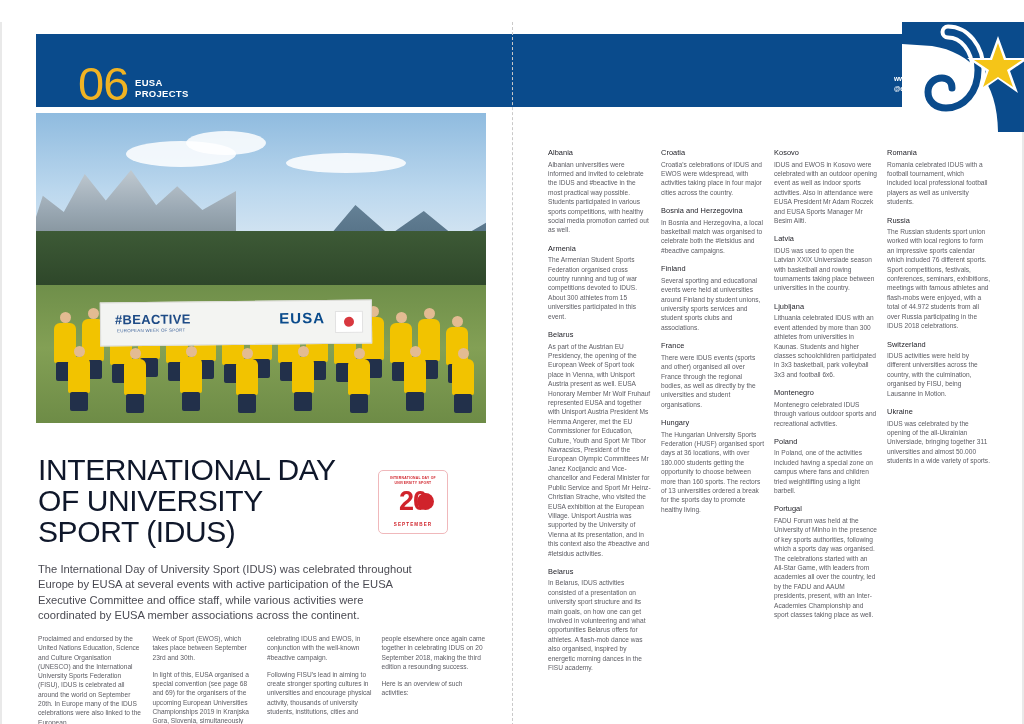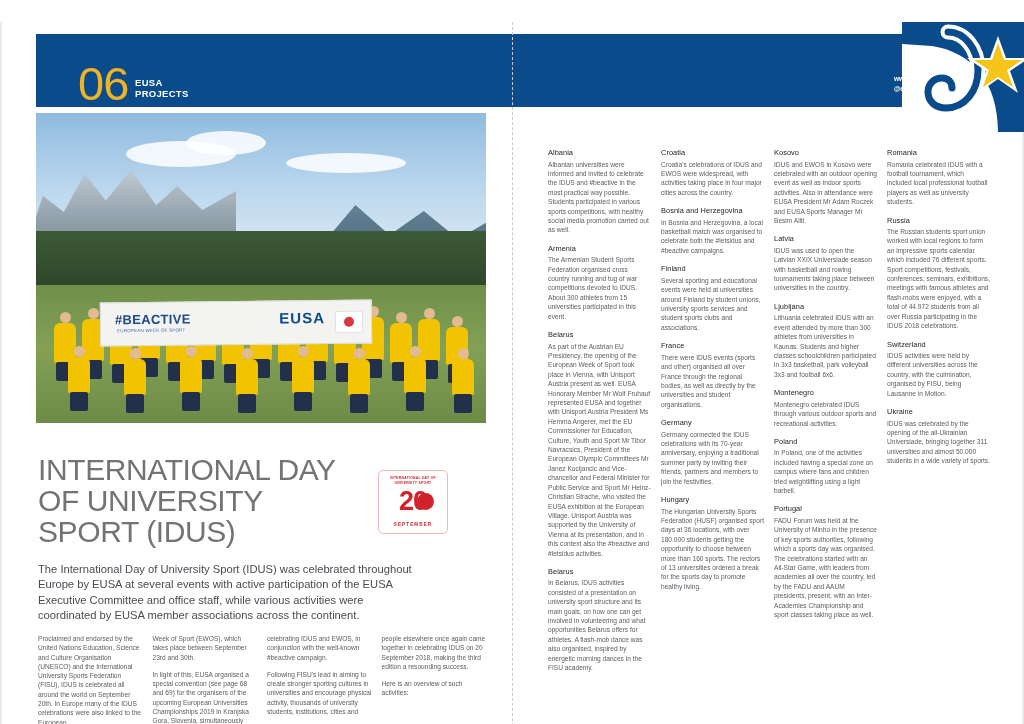--- a/index.html
+++ b/index.html
@@ -158,21 +158,21 @@
     content:""; position:absolute; left:2px; bottom:-18px;
     width:18px; height:19px; background:#22304a;
     border-radius:2px;
   }
 
   
   .headline {
     position: absolute;
     left: 38px; top: 432px;
     width: 330px;
-    color: #737373;
+    color: #0f172a;
     font-size: 30px;
     line-height: 31px;
     font-weight: 300;
     letter-spacing: -0.4px;
   }
   .lede {
     position: absolute;
     left: 38px; top: 540px;
     width: 380px;
     color: #4a4a52;
@@ -402,24 +402,20 @@
         </div>
         <div class="centry">
           <h3>Finland</h3>
           <p>Several sporting and educational events were held at universities around Finland by student unions, university sports services and student sports clubs and associations.</p>
         </div>
         <div class="centry">
           <h3>France</h3>
           <p>There were IDUS events (sports and other) organised all over France through the regional bodies, as well as directly by the universities and student organisations.</p>
         </div>
         <div class="centry">
-          <h3>Germany</h3>
-          <p>Germany connected the IDUS celebrations with its 70-year anniversary, enjoying a traditional summer party by inviting their friends, partners and members to join the festivities.</p>
-        </div>
-        <div class="centry">
           <h3>Hungary</h3>
           <p>The Hungarian University Sports Federation (HUSF) organised sport days at 36 locations, with over 180.000 students getting the opportunity to choose between more than 160 sports. The rectors of 13 universities ordered a break for the sports day to promote healthy living.</p>
         </div>
       </div>
       <div class="ccol">
         <div class="centry">
           <h3>Kosovo</h3>
           <p>IDUS and EWOS in Kosovo were celebrated with an outdoor opening event as well as indoor sports activities. Also in attendance were EUSA President Mr Adam Roczek and EUSA Sports Manager Mr Besim Aliti.</p>
         </div>
         <div class="centry">

